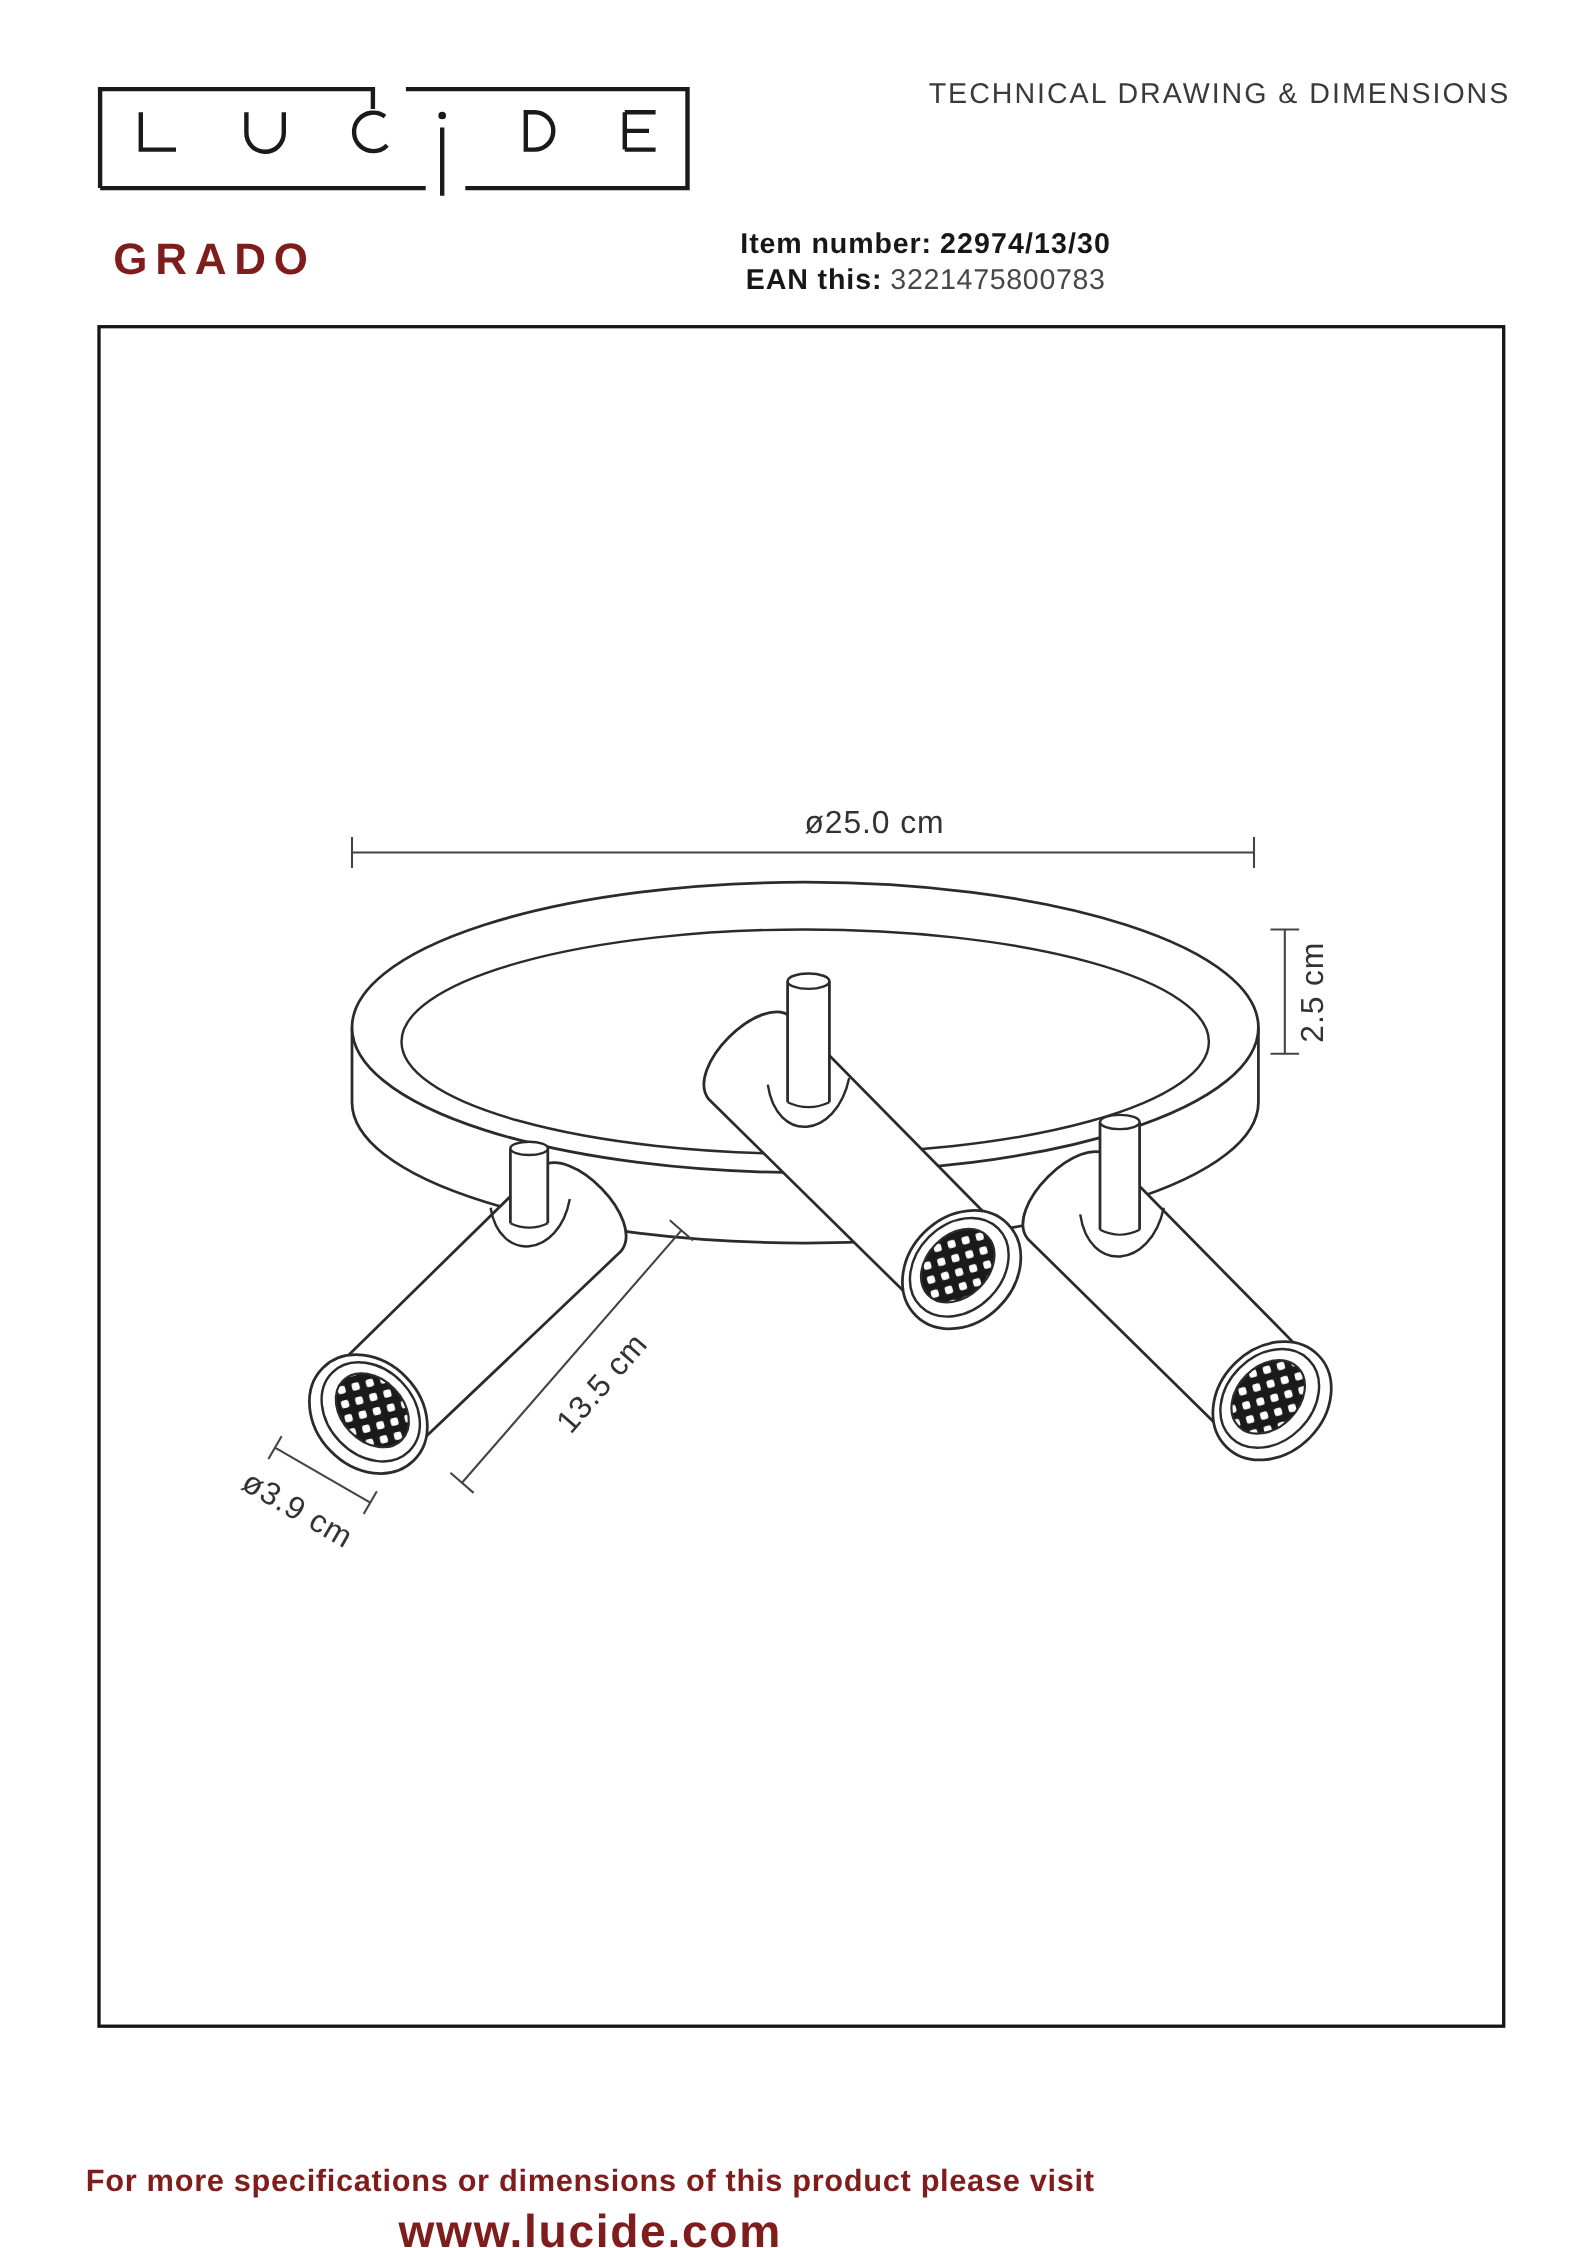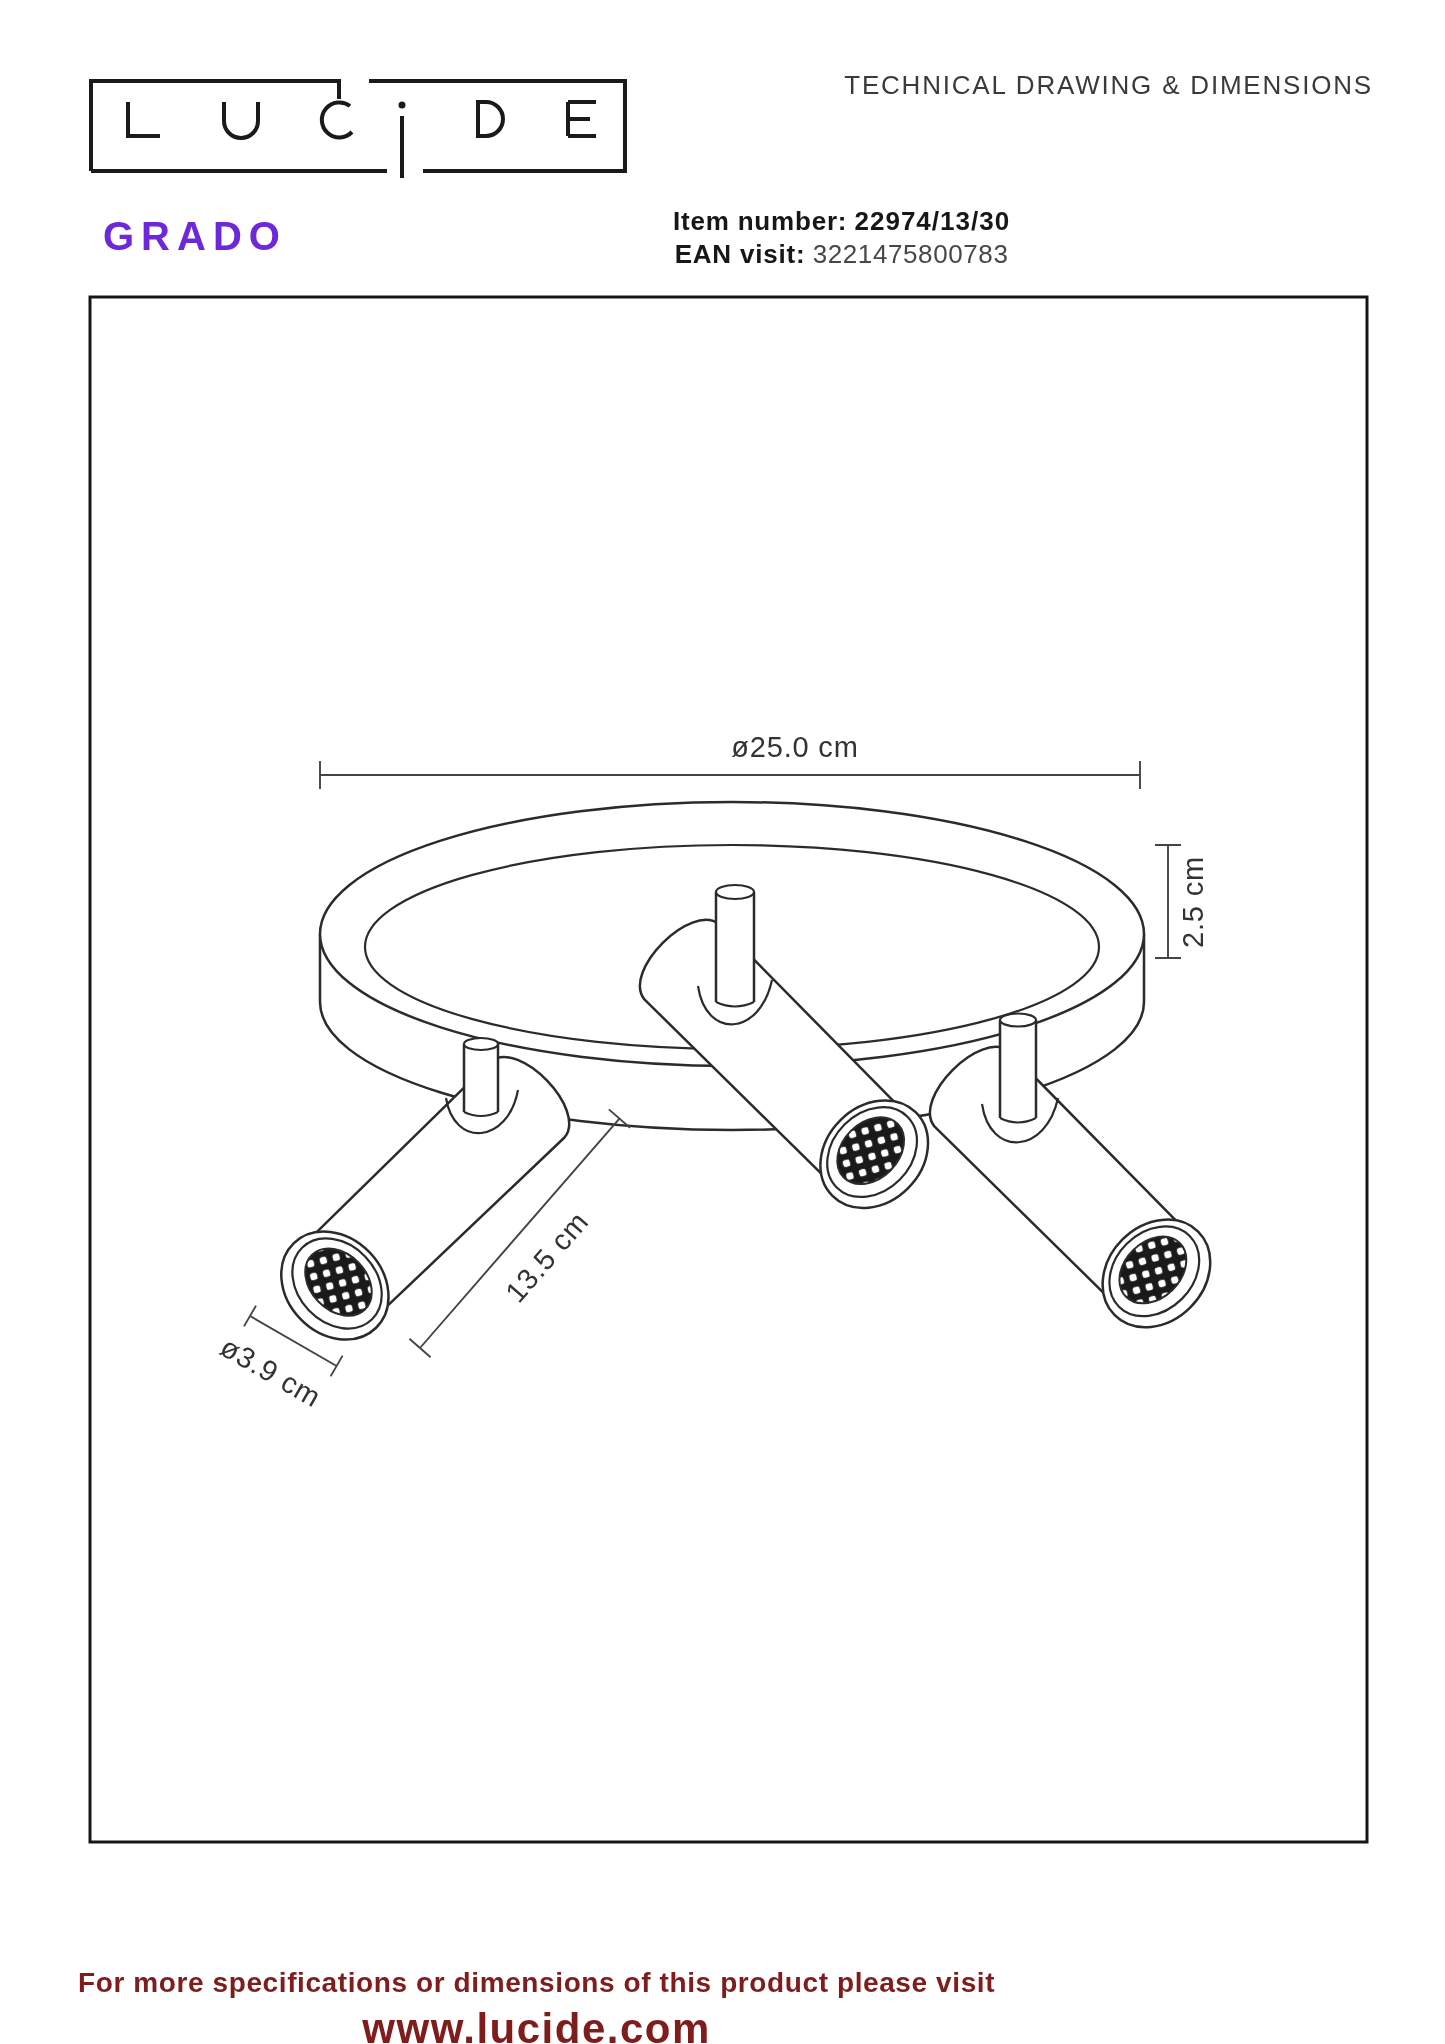--- a/index.html
+++ b/index.html
@@ -12,21 +12,21 @@
     margin:0 auto;
     text-align:center;
   }
   .doc-type{
     position:absolute;top:70px;right:72px;
     font-size:26px;letter-spacing:1.8px;color:#3a3a3a;font-weight:400;
     white-space:nowrap;
   }
   .product-name{
     position:absolute;left:103px;top:214px;
-    font-size:40px;font-weight:700;letter-spacing:7px;color:#6d28d9;
+    font-size:40px;font-weight:700;letter-spacing:7px;color:#7f1d1d;
   }
   .item-block{
     position:absolute;left:673px;top:205px;
     font-size:26px;line-height:33px;color:#171717;
   }
   .item-block .lbl{font-weight:700;letter-spacing:0.8px;}
   .item-block .val-bold{font-weight:700;letter-spacing:1px;}
   .item-block .val-light{font-weight:400;color:#474747;letter-spacing:0.6px;}
   .footer{
     position:absolute;left:78px;top:1967px;color:#7f1d1d;
@@ -65,21 +65,21 @@
   <div class="doc-type">TECHNICAL DRAWING &amp; DIMENSIONS</div>
 
   <div class="product-name">GRADO</div>
 
   <div class="item-block">
     <div>
       <span class="lbl">Item number:</span>
       <span class="val-bold">22974/13/30</span>
     </div>
     <div>
-      <span class="lbl">EAN visit:</span>
+      <span class="lbl">EAN this:</span>
       <span class="val-light">3221475800783</span>
     </div>
   </div>
 
   <svg class="drawing-svg" width="1445" height="2044" viewBox="0 0 1445 2044" role="img">
     <defs>
       <pattern id="mesh" width="13.2" height="13.2" patternUnits="userSpaceOnUse" patternTransform="rotate(30)">
         <rect width="13.2" height="13.2" fill="#1a1a1a"></rect>
         <rect x="2.6" y="2.6" width="7" height="7" rx="2" fill="#ffffff"></rect>
       </pattern>

